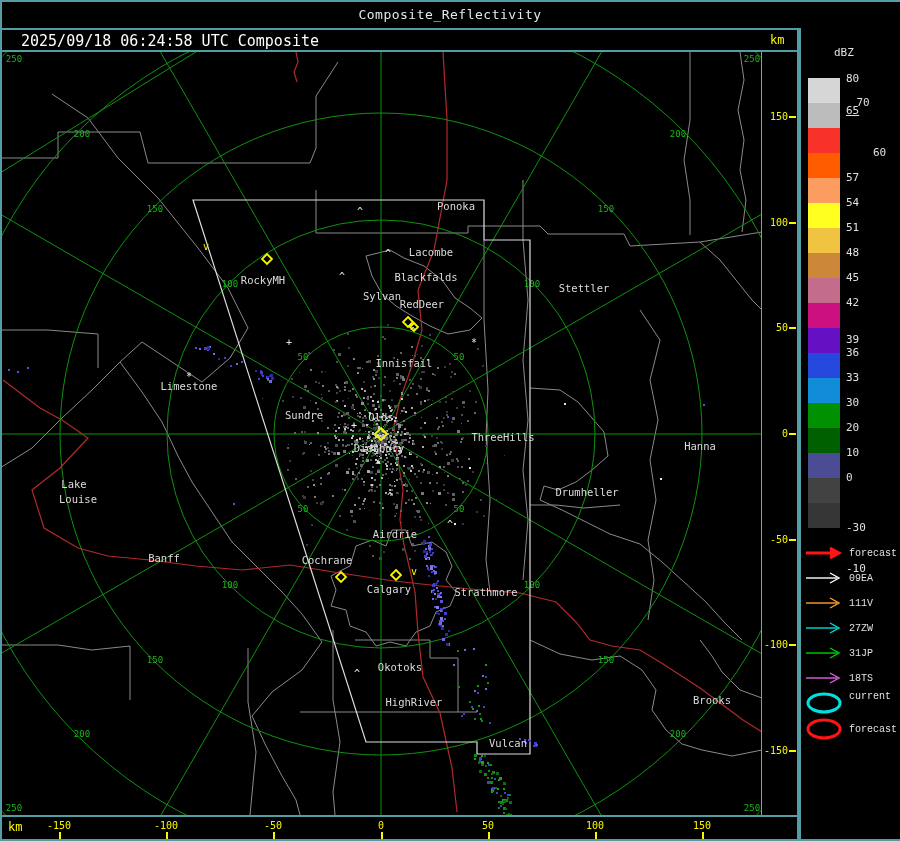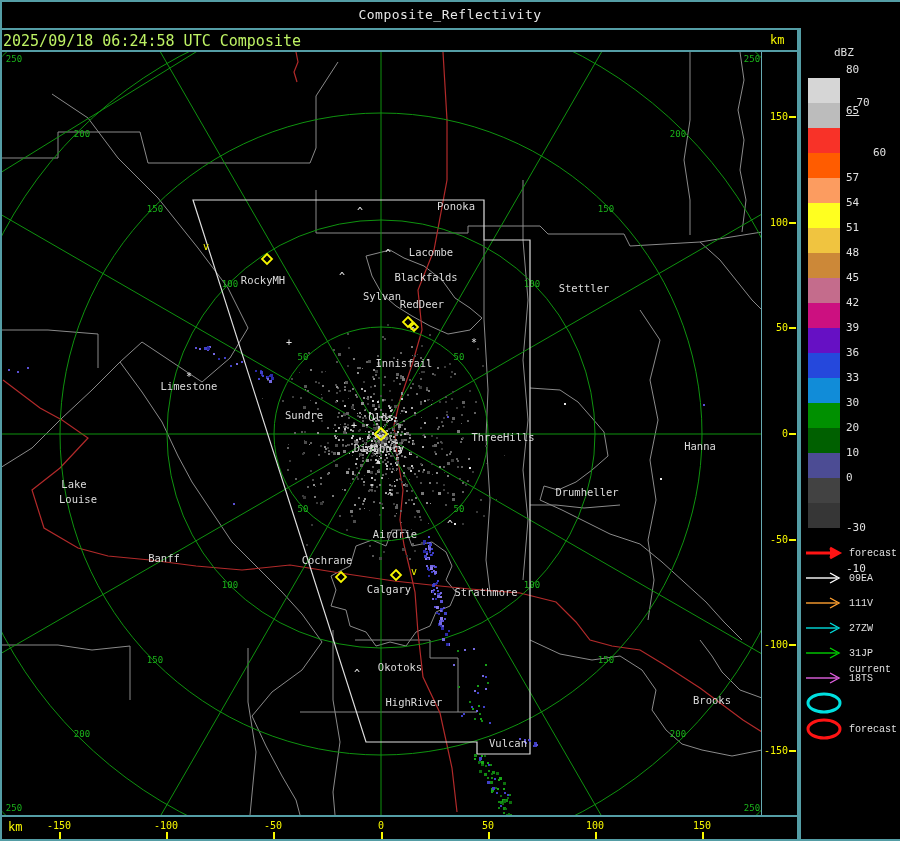--- a/index.html
+++ b/index.html
@@ -6,21 +6,21 @@
     font-family:"DejaVu Sans Mono","Liberation Mono",monospace;}
   #app{position:absolute;inset:0;width:900px;height:841px;background:#000;}
   .teal{background:#549da5;}
   #frame-top{position:absolute;left:0;top:0;width:900px;height:2px;}
   #frame-left{position:absolute;left:0;top:0;width:2px;height:841px;}
   #frame-bottom{position:absolute;left:0;top:839px;width:900px;height:2px;}
   #titlebar{position:absolute;left:2px;top:2px;width:896px;height:26px;background:#000;
     color:#e8e8e8;font-size:13px;text-align:center;line-height:26px;letter-spacing:0.5px;}
   #titlesep{position:absolute;left:0;top:28px;width:900px;height:2px;}
   #infobar{position:absolute;left:2px;top:30px;width:795px;height:20px;background:#000;}
-  #timestamp{position:absolute;left:1px;top:2px;color:#bef264;font-size:15px;white-space:pre;}
+  #timestamp{position:absolute;left:19px;top:2px;color:#ffffff;font-size:15px;white-space:pre;}
   #km-top{position:absolute;left:770px;top:33px;color:#f8f800;font-size:12px;}
   #map-top-border{position:absolute;left:0;top:50px;width:797px;height:2px;}
   #map-right-border{position:absolute;left:761px;top:52px;width:1px;height:765px;background:#67aab2;}
   #map-bottom-border{position:absolute;left:0;top:815px;width:797px;height:2px;}
   #vsep{position:absolute;left:797px;top:28px;width:4px;height:813px;}
   #map-svg{position:absolute;left:0;top:0;width:900px;height:841px;}
   #overlay{position:absolute;inset:0;pointer-events:none;}
   .yaxis-label{position:absolute;width:30px;text-align:right;color:#f8f800;font-size:10px;}
   .yaxis-tick{position:absolute;width:7px;height:2px;background:#f8f800;}
   .xaxis-label{position:absolute;width:44px;text-align:center;color:#f8f800;font-size:10px;top:820px;}
@@ -1412,31 +1412,31 @@
       <div class="swatch" style="top: 278px; height: 25px; background: rgb(196, 108, 140);"></div>
       <div class="swatch" style="top: 303px; height: 25px; background: rgb(204, 16, 128);"></div>
       <div class="swatch" style="top: 328px; height: 25px; background: rgb(102, 16, 196);"></div>
       <div class="swatch" style="top: 353px; height: 25px; background: rgb(37, 72, 220);"></div>
       <div class="swatch" style="top: 378px; height: 25px; background: rgb(17, 140, 216);"></div>
       <div class="swatch" style="top: 403px; height: 25px; background: rgb(0, 144, 0);"></div>
       <div class="swatch" style="top: 428px; height: 25px; background: rgb(0, 96, 0);"></div>
       <div class="swatch" style="top: 453px; height: 25px; background: rgb(76, 76, 148);"></div>
       <div class="swatch" style="top: 478px; height: 25px; background: rgb(66, 66, 66);"></div>
       <div class="swatch" style="top: 503px; height: 25px; background: rgb(54, 54, 54);"></div>
-      <div class="dbz-val" style="top: 63px;">80</div>
+      <div class="dbz-val" style="top: 72px;">80</div>
       <div class="dbz-val" style="top: 96px; text-align: center;">70</div>
       <div class="dbz-val" style="top: 104px; text-decoration: underline;">65</div>
       <div class="dbz-val" style="top: 146px; margin-left: 27px;">60</div>
       <div class="dbz-val" style="top: 171px;">57</div>
       <div class="dbz-val" style="top: 196px;">54</div>
       <div class="dbz-val" style="top: 221px;">51</div>
       <div class="dbz-val" style="top: 246px;">48</div>
       <div class="dbz-val" style="top: 271px;">45</div>
       <div class="dbz-val" style="top: 296px;">42</div>
-      <div class="dbz-val" style="top: 321px;">39</div>
+      <div class="dbz-val" style="top: 333px;">39</div>
       <div class="dbz-val" style="top: 346px;">36</div>
       <div class="dbz-val" style="top: 371px;">33</div>
       <div class="dbz-val" style="top: 396px;">30</div>
       <div class="dbz-val" style="top: 421px;">20</div>
       <div class="dbz-val" style="top: 446px;">10</div>
       <div class="dbz-val" style="top: 471px;">0</div>
       <div class="dbz-val" style="top: 518px; margin-top: 44px;">-10</div>
       <div class="dbz-val" style="top: 521px;">-30</div>
       <div class="track-sym" style="top: 545px;"><svg width="44" height="16">
           <line x1="2" y1="8" x2="33" y2="8" stroke="#ff1414" stroke-width="3"></line>
@@ -1464,21 +1464,21 @@
         </svg></div>
       <div class="track-label" style="top: 647px;">31JP</div>
       <div class="track-sym" style="top: 670px;"><svg width="44" height="16">
           <line x1="2" y1="8" x2="33" y2="8" stroke="#e060e0" stroke-width="1.4"></line>
           <polyline points="26,3 35,8 26,13" stroke="#e060e0" stroke-width="1.4" fill="none"></polyline>
         </svg></div>
       <div class="track-label" style="top: 672px;">18TS</div>
       <div class="track-sym" style="top: 691px;"><svg width="44" height="24">
           <ellipse cx="20" cy="12" rx="16" ry="9" stroke="#00e0e0" stroke-width="3" fill="none"></ellipse>
         </svg></div>
-      <div class="track-label" style="top: 663px;">current</div>
+      <div class="track-label" style="top: 690px;">current</div>
       <div class="track-sym" style="top: 717px;"><svg width="44" height="24">
           <ellipse cx="20" cy="12" rx="16" ry="9" stroke="#ff1414" stroke-width="3" fill="none"></ellipse>
         </svg></div>
       <div class="track-label" style="top: 723px;">forecast</div>
     </div>
 
   <div id="frame-bottom" class="teal"></div>
 </div>
 
 </body></html>

